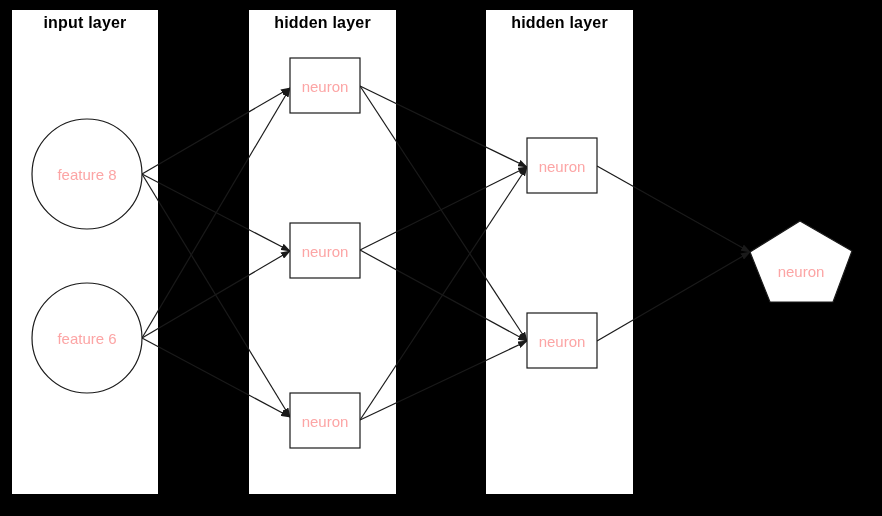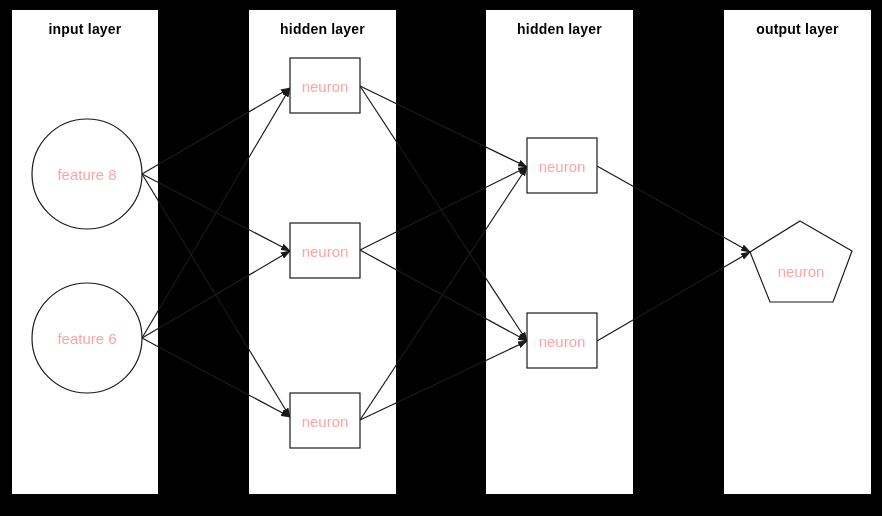--- a/index.html
+++ b/index.html
@@ -2,22 +2,22 @@
 <html><head>
 <meta charset="utf-8">
 <style>
   html,body{margin:0;padding:0;background:#000;}
   .canvas{
     position:relative;width:882px;height:516px;background:#000;
     font-family:"Liberation Sans",sans-serif;overflow:hidden;
   }
   .panel{position:absolute;background:#ffffff;}
   .panel-title{
-    display:block;text-align:center;padding-top:11px;
-    font-weight:bold;font-size:14px;color:#000;letter-spacing:0.2px;
+    display:block;text-align:center;padding-top:4px;
+    font-weight:bold;font-size:16px;color:#000;letter-spacing:0.2px;
   }
   #diagram{position:absolute;left:0;top:0;z-index:2;}
   .edge{stroke:#1a1a1a;stroke-width:1.2;fill:none;}
   .node-shape{fill:#ffffff;stroke:#1a1a1a;stroke-width:1.2;}
   .node-label{
     position:absolute;z-index:3;transform:translate(-50%,-50%);
     font-size:15px;color:#fca5a5;white-space:nowrap;pointer-events:none;
   }
 </style>
 </head>
@@ -26,23 +26,20 @@
 <div class="canvas">
 
   <div class="panel" style="left: 12px; top: 10px; width: 146px; height: 484px;">
     <span class="panel-title">input layer</span>
   </div>
   <div class="panel" style="left: 249px; top: 10px; width: 147px; height: 484px;">
     <span class="panel-title">hidden layer</span>
   </div>
   <div class="panel" style="left: 486px; top: 10px; width: 147px; height: 484px;">
     <span class="panel-title">hidden layer</span>
-  </div>
-  <div class="panel" style="left: 724px; top: 10px; width: 147px; height: 484px;">
-    <span class="panel-title">output layer</span>
   </div>
 
   <svg id="diagram" width="882" height="516" viewBox="0 0 882 516" xmlns="http://www.w3.org/2000/svg">
     <defs>
       <marker id="arrow" viewBox="0 0 10 7" markerWidth="10" markerHeight="7" refX="9" refY="3.5" orient="auto" markerUnits="userSpaceOnUse">
         <path d="M0,0 L10,3.5 L0,7 Z" fill="#1a1a1a"></path>
       </marker>
     </defs>
     <g id="edges-group">
         <line x1="142" y1="174" x2="290" y2="88" class="edge" marker-end="url(#arrow)"></line>

